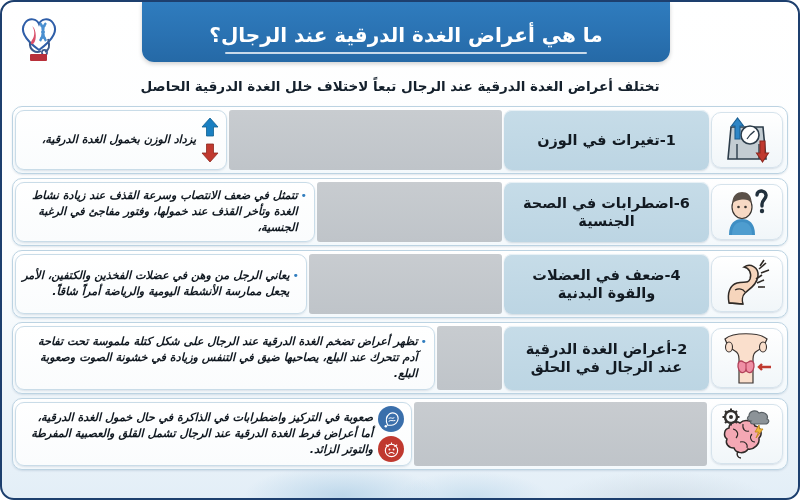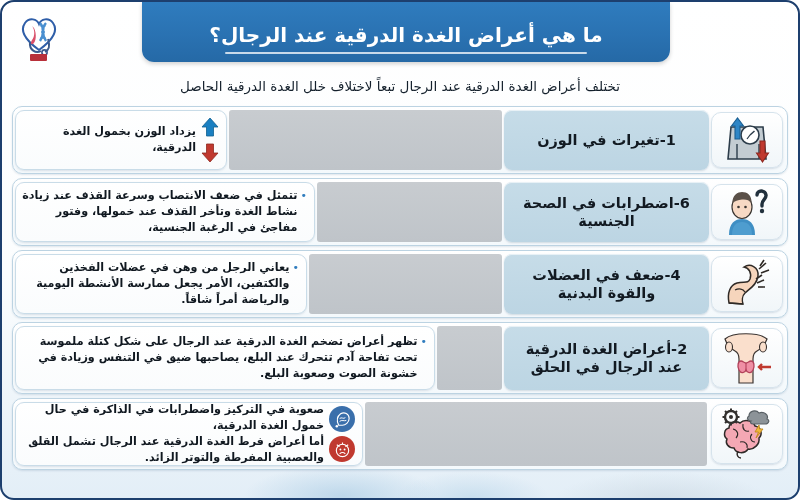--- a/index.html
+++ b/index.html
@@ -83,21 +83,21 @@
     align-items: center;
     justify-content: center;
   }
 
   .subtitle {
     position: absolute;
     top: 76px;
     left: 0; right: 0;
     text-align: center;
     font-size: 13.5px;
-    font-weight: normal;
+    font-weight: bold;
     color: #14202c;
   }
 
   
   .rows {
     position: absolute;
     top: 104px;
     left: 10px;
     right: 10px;
     display: flex;
@@ -171,20 +171,21 @@
     gap: 5px;
     padding: 4px 7px 4px 5px;
   }
 
   .desc-text {
     font-size: 11.2px;
     line-height: 1.42;
     color: #101820;
     text-align: right;
     font-weight: bold;
+    font-style: italic;
   }
 
   .bullet {
     color: #2f7cbe;
     font-size: 11px;
     line-height: 1.42;
   }
 
   .desc-with-bullet {
     display: flex;
@@ -217,21 +218,21 @@
     justify-content: center;
   }
   .badge-blue { background: #3a6fab; }
   .badge-red  { background: #c0392f; }
 
   
   .w1 { width: 212px; }
   .w2 { width: 300px; }
   .w3 { width: 292px; }
   .w4 { width: 420px; }
-  .w5 { width: 348px; }
+  .w5 { width: 397px; }
 </style>
 </head>
 <body>
 
 <div id="infographic">
 
   <div class="bg-wash"></div>
 
   <div class="header-wrap">
 

